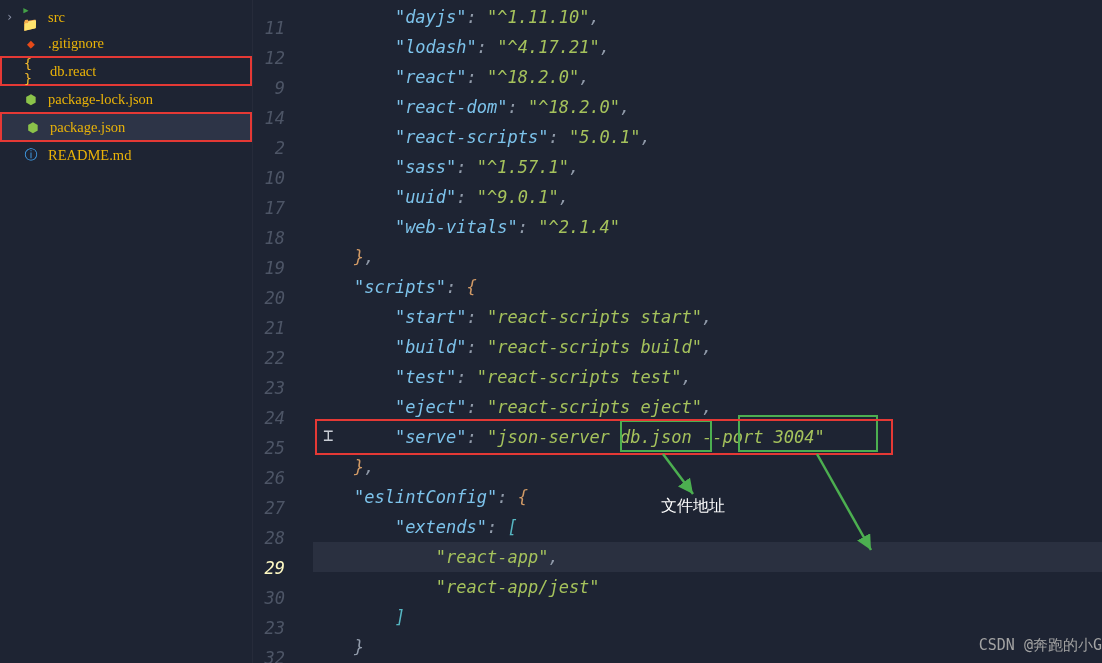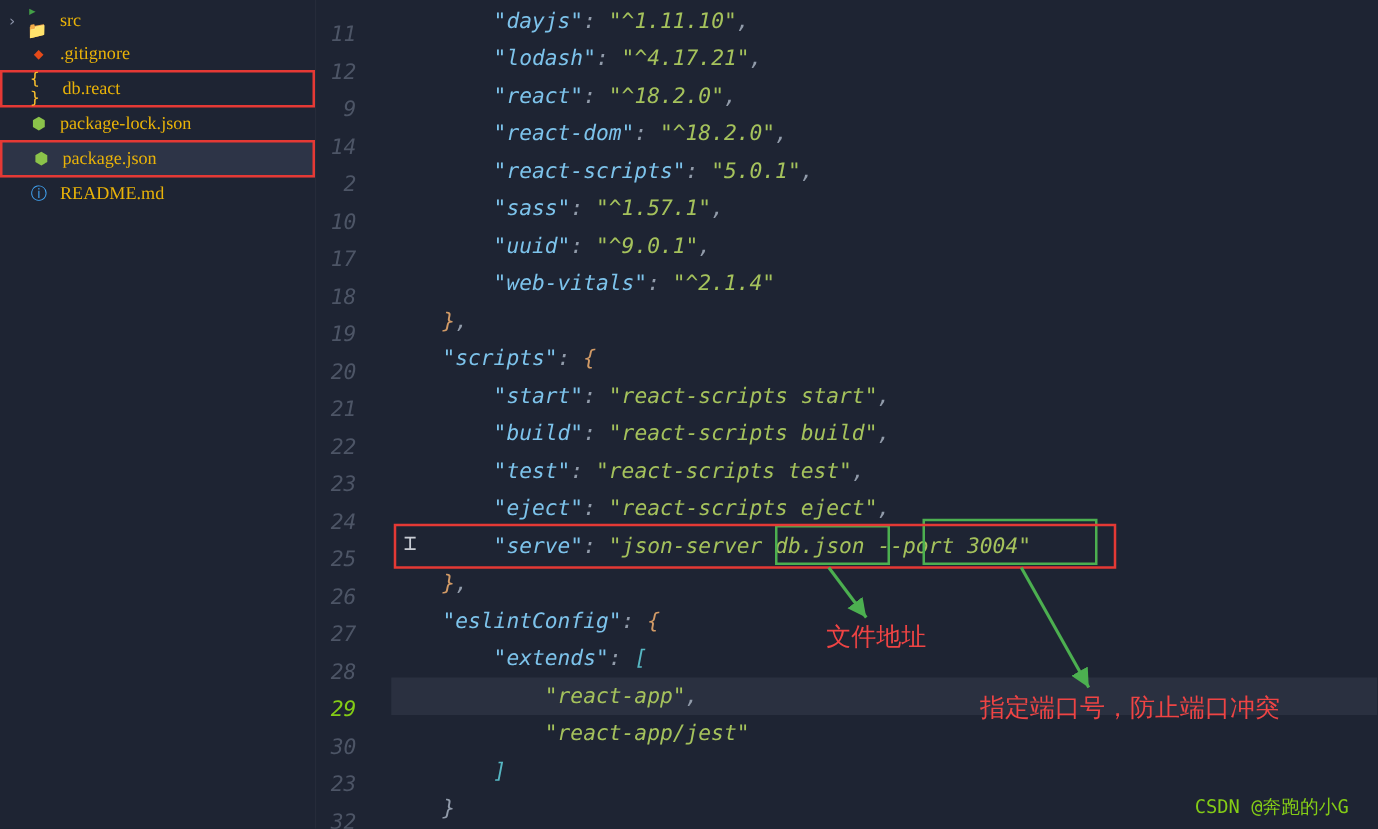--- a/index.html
+++ b/index.html
@@ -52,56 +52,56 @@
 }
 .gutter {
   width: 60px;
   text-align: right;
   padding-right: 28px;
   color: #4d5566;
   user-select: none;
   padding-top: 13px;
 }
 .gutter .ln { height: 30px; line-height: 30px; }
-.gutter .ln.active { color: #84cc16; }
+.gutter .ln.active { color: #fef9c3; }
 .code {
   flex: 1;
   padding-top: 2px;
   position: relative;
 }
 .line { height: 30px; line-height: 30px; white-space: pre; }
 .line.hl { background: #2a3040; }
 .s-key { color: #7dc3eb; }
 .s-str { color: #a5c25c; }
 .s-punc { color: #919baa; }
 .s-brace { color: #d19a66; }
 .s-br2 { color: #56b6c2; }
 .annotation {
   position: absolute;
-  color: #ef4444;
+  color: #ffffff;
   font-style: normal;
-  font-size: 20px;
+  font-size: 16px;
 }
 .greenbox {
   position: absolute;
   border: 2px solid #4caf50;
 }
 .redbox {
   position: absolute;
   border: 2px solid #e53935;
 }
 .arrow-svg {
   position: absolute;
   pointer-events: none;
 }
 .watermark {
   position: absolute;
   bottom: 8px;
-  right: 23px;
-  color: #84cc16;
+  right: 0;
+  color: #a3a3a3;
   font-style: normal;
   font-size: 15px;
 }
 .cursor-caret {
   position: absolute;
   font-style: normal;
   color: #c8ccd4;
 }
 </style>
 </head>
@@ -176,21 +176,20 @@
     </svg>
     <svg class="arrow-svg" style="top:450px; left:496px;" width="80" height="120">
       <defs>
           <marker id="ah2" markerWidth="8" markerHeight="8" refX="6" refY="3" orient="auto">
             <path d="M0,0 L6,3 L0,6 Z" fill="#4caf50"></path>
           </marker>
         </defs>
       <line x1="8" y1="4" x2="62" y2="100" stroke="#4caf50" stroke-width="2.5" marker-end="url(#ah2)"></line>
     </svg>
     <div class="annotation" style="top:496px; left:348px;">文件地址</div>
-    <div class="annotation" style="top:553px; left:471px;">指定端口号，防止端口冲突</div>
     <div class="cursor-caret" style="top:425px; left:10px; font-size:17px;">⌶</div>
   <div class="line">        <span class="s-key">"dayjs"</span><span class="s-punc">: </span><span class="s-str">"^1.11.10"</span><span class="s-punc">,</span></div>
       <div class="line">        <span class="s-key">"lodash"</span><span class="s-punc">: </span><span class="s-str">"^4.17.21"</span><span class="s-punc">,</span></div>
       <div class="line">        <span class="s-key">"react"</span><span class="s-punc">: </span><span class="s-str">"^18.2.0"</span><span class="s-punc">,</span></div>
       <div class="line">        <span class="s-key">"react-dom"</span><span class="s-punc">: </span><span class="s-str">"^18.2.0"</span><span class="s-punc">,</span></div>
       <div class="line">        <span class="s-key">"react-scripts"</span><span class="s-punc">: </span><span class="s-str">"5.0.1"</span><span class="s-punc">,</span></div>
       <div class="line">        <span class="s-key">"sass"</span><span class="s-punc">: </span><span class="s-str">"^1.57.1"</span><span class="s-punc">,</span></div>
       <div class="line">        <span class="s-key">"uuid"</span><span class="s-punc">: </span><span class="s-str">"^9.0.1"</span><span class="s-punc">,</span></div>
       <div class="line">        <span class="s-key">"web-vitals"</span><span class="s-punc">: </span><span class="s-str">"^2.1.4"</span></div>
       <div class="line">    <span class="s-brace">}</span><span class="s-punc">,</span></div>

